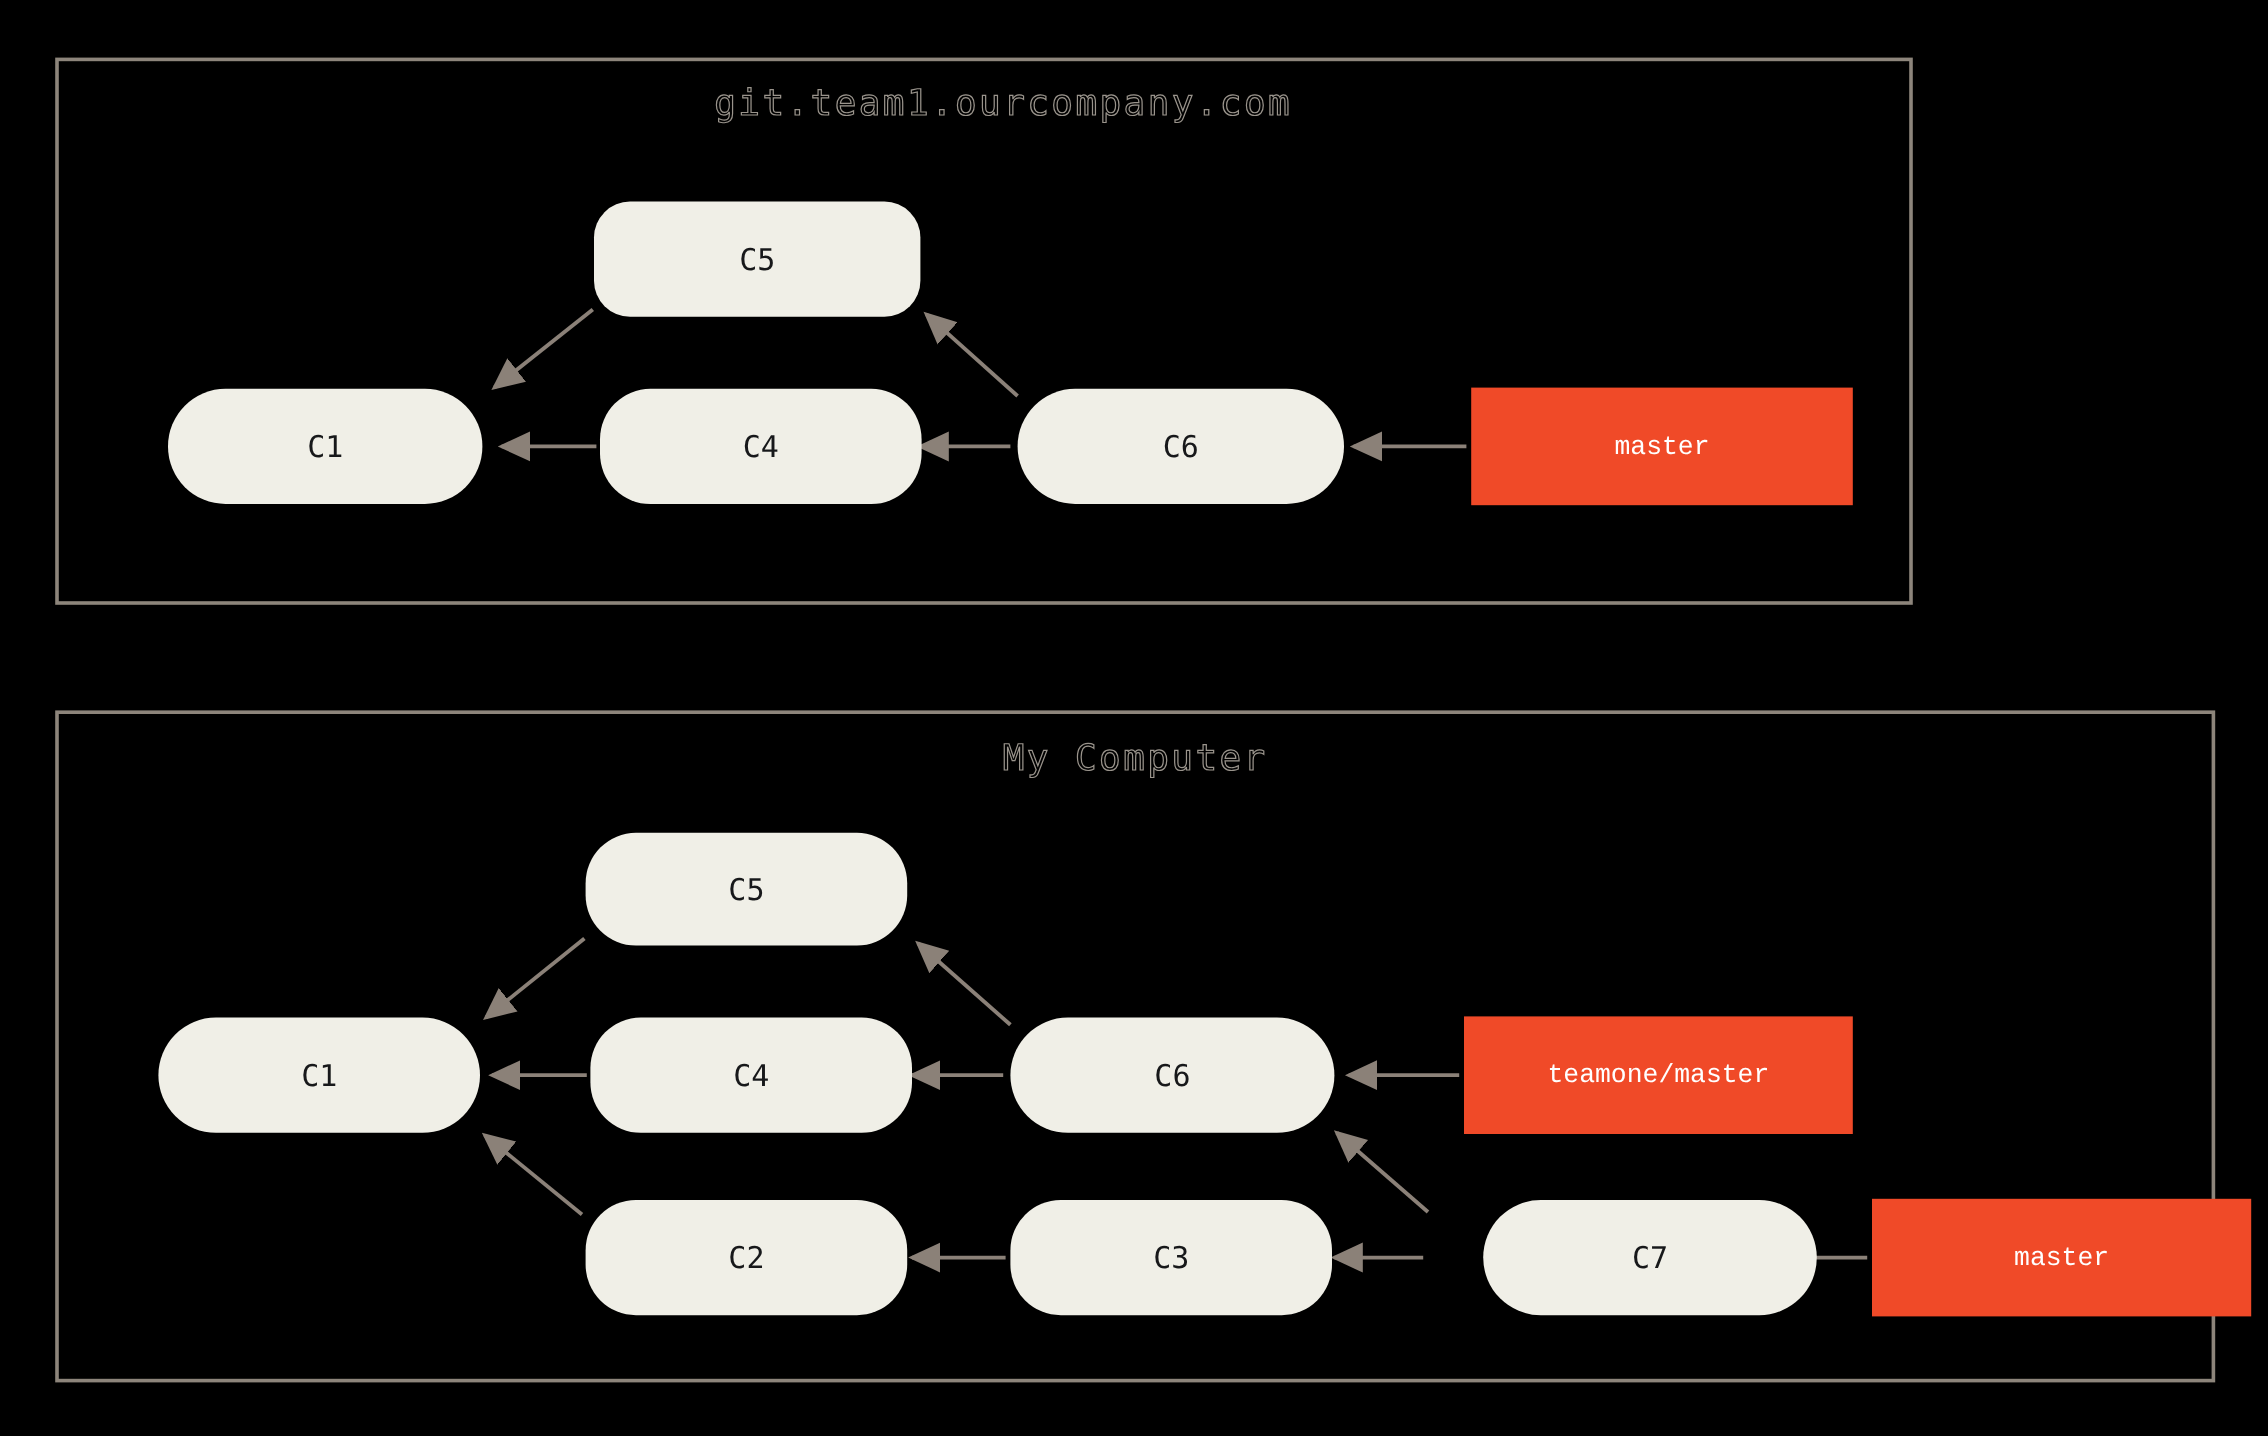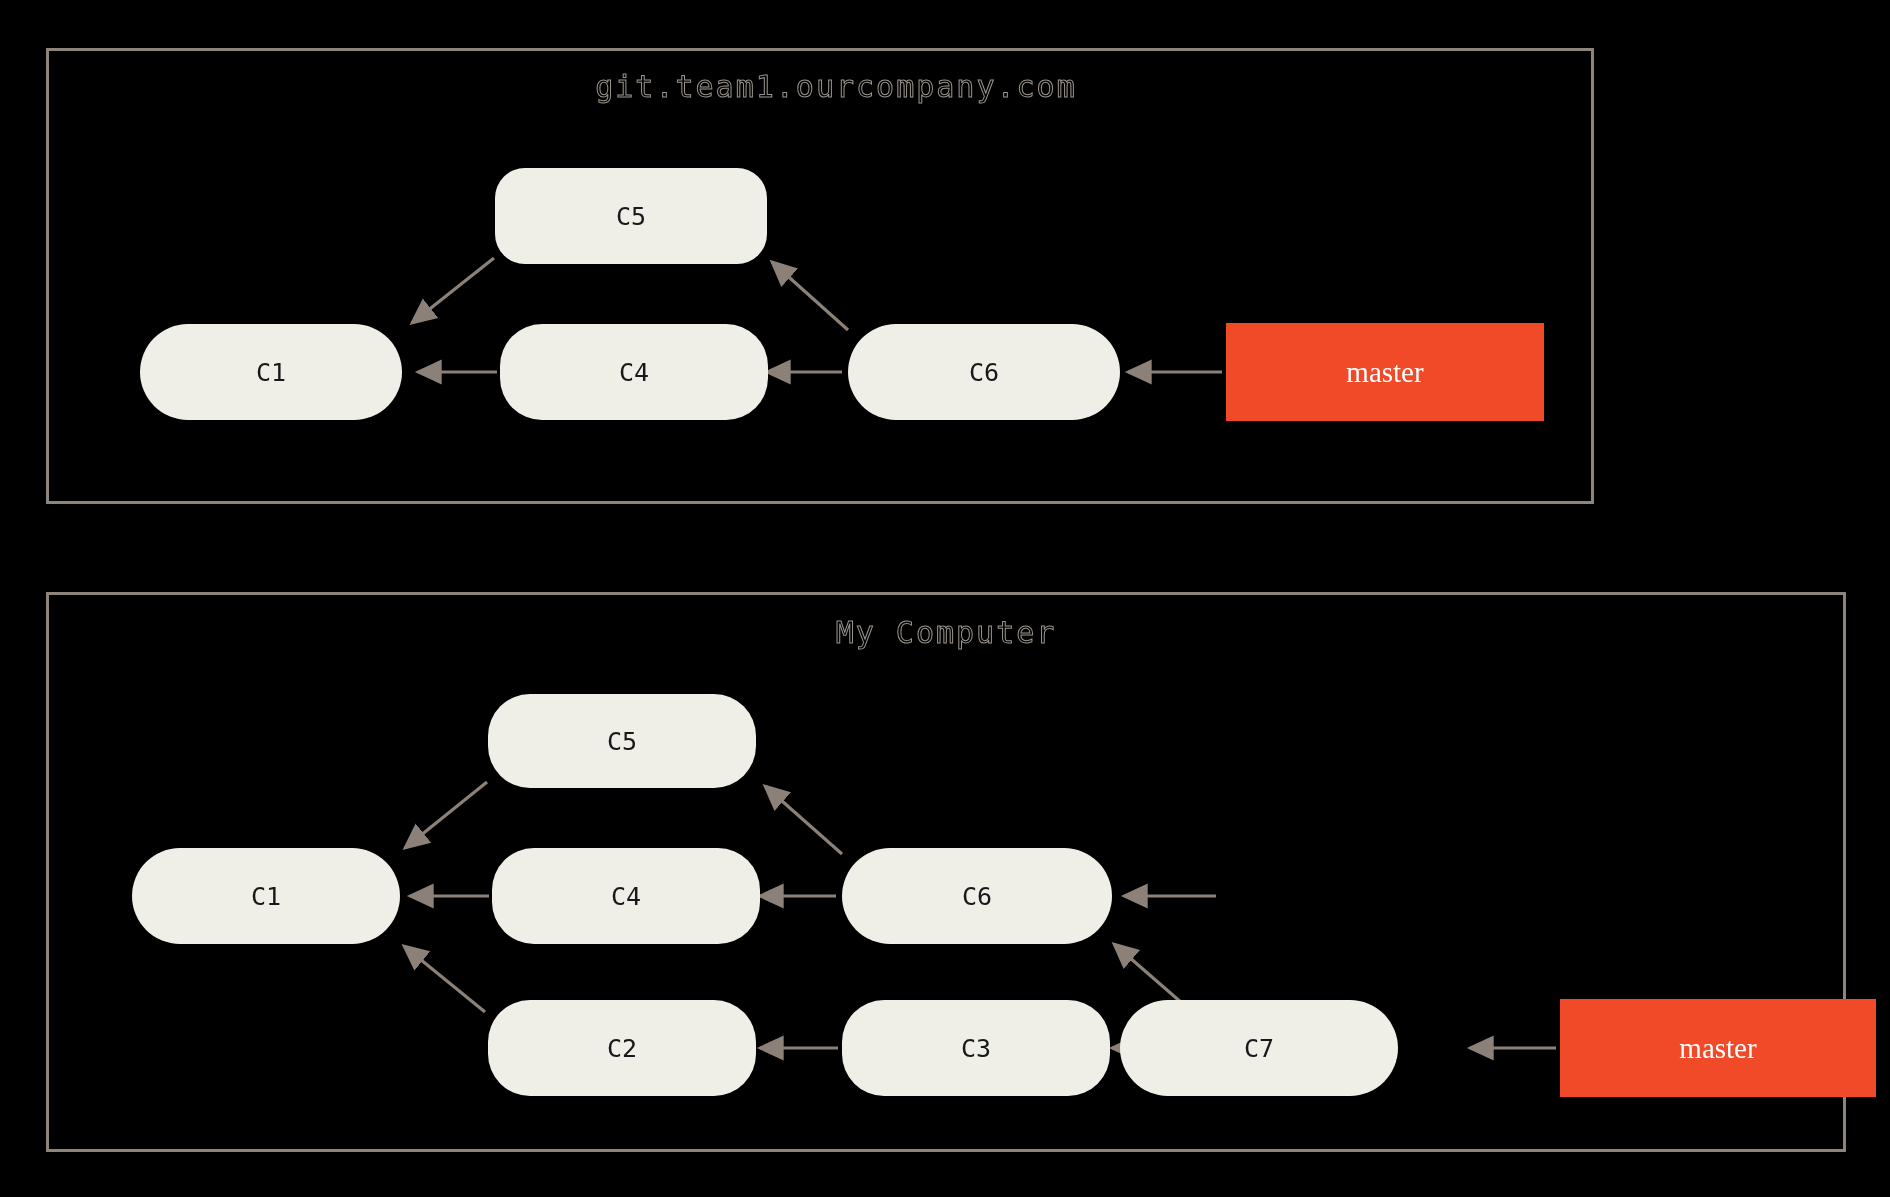--- a/index.html
+++ b/index.html
@@ -63,22 +63,22 @@
   }
 
   
   .ref {
     position: absolute;
     background: #f04a28;
     color: #ffffff;
     display: flex;
     align-items: center;
     justify-content: center;
-    font-size: 29px;
-    font-family: Liberation Serif, serif;
+    font-size: 22px;
+    font-family: Liberation Mono, monospace;
     box-sizing: border-box;
     z-index: 6;
   }
 
   
   .arrows {
     position: absolute;
     left: 0; top: 0;
     width: 1890px;
     height: 1197px;
@@ -165,22 +165,25 @@
   </div>
 
   <div class="node" style="left:488px; top:1000px; width:268px; height:96px; border-radius:42px;">
     <span>C2</span>
   </div>
 
   <div class="node" style="left:842px; top:1000px; width:268px; height:96px; border-radius:42px;">
     <span>C3</span>
   </div>
 
-  <div class="node" style="left:1120px; top:1000px; width:278px; height:96px; border-radius:48px;">
+  <div class="node" style="left:1236px; top:1000px; width:278px; height:96px; border-radius:48px;">
     <span>C7</span>
   </div>
 
+  <div class="ref" style="left:1220px; top:847px; width:324px; height:98px;">
+    <span>teamone/master</span>
+  </div>
 
   <div class="ref" style="left:1560px; top:999px; width:316px; height:98px;">
     <span>master</span>
   </div>
 
 </div>
 
 </body></html>

